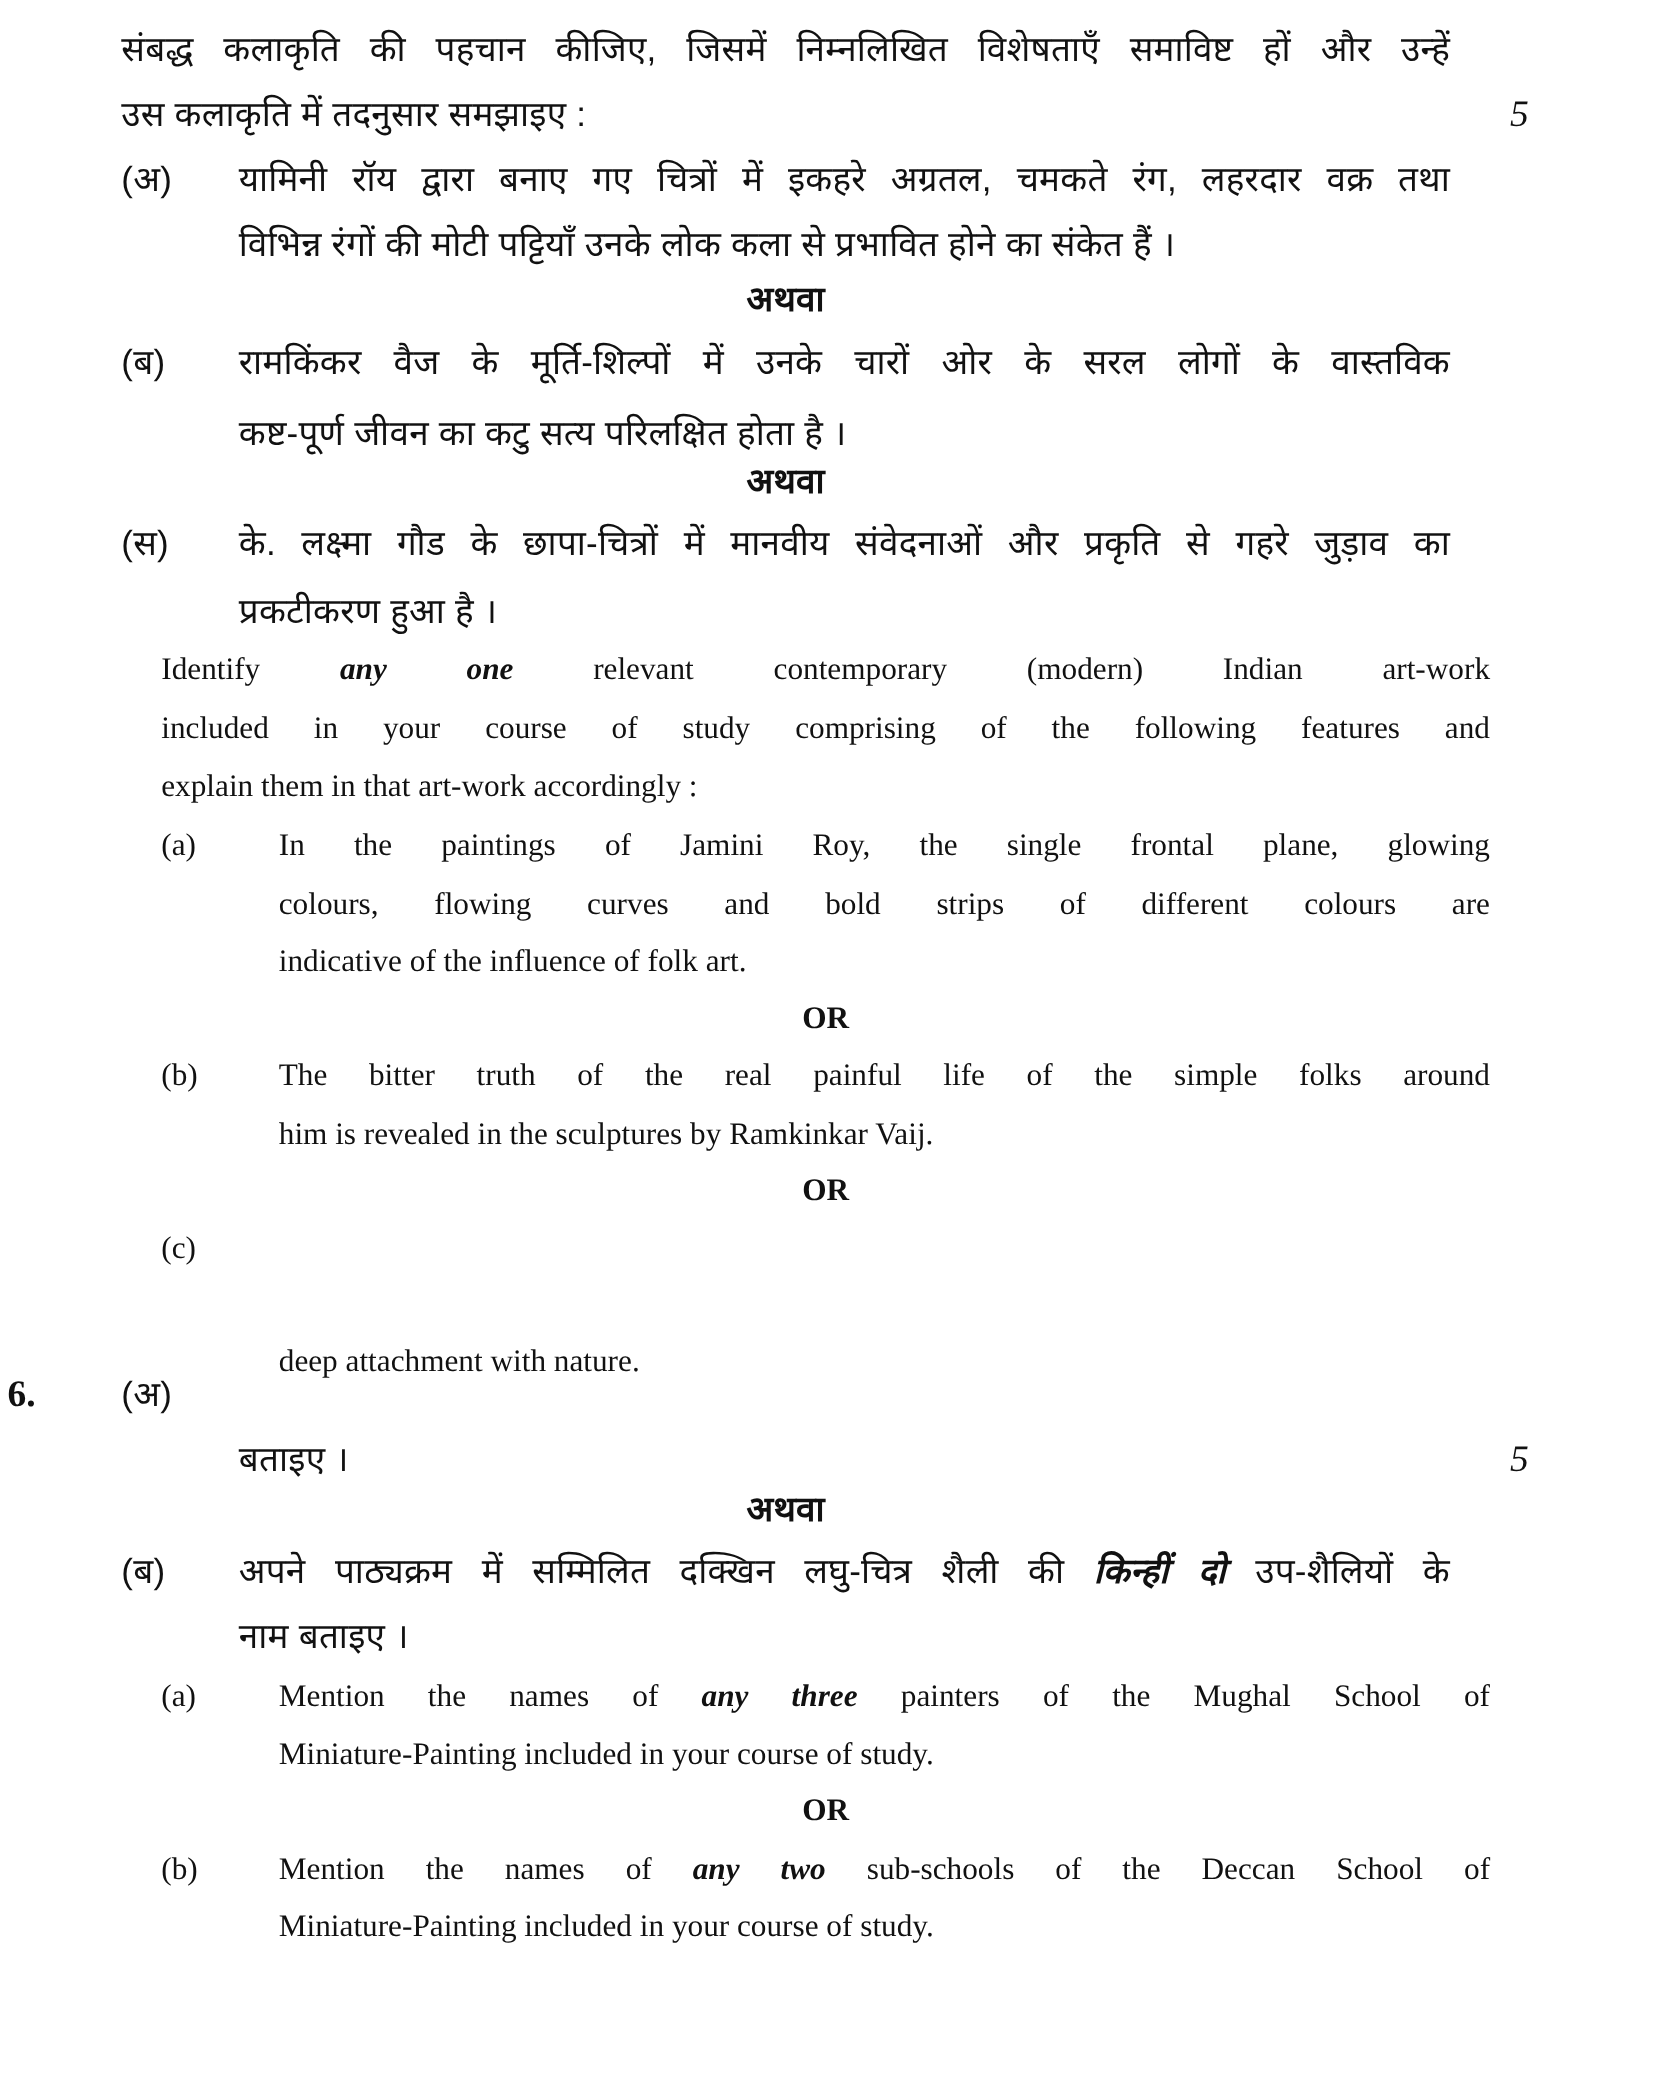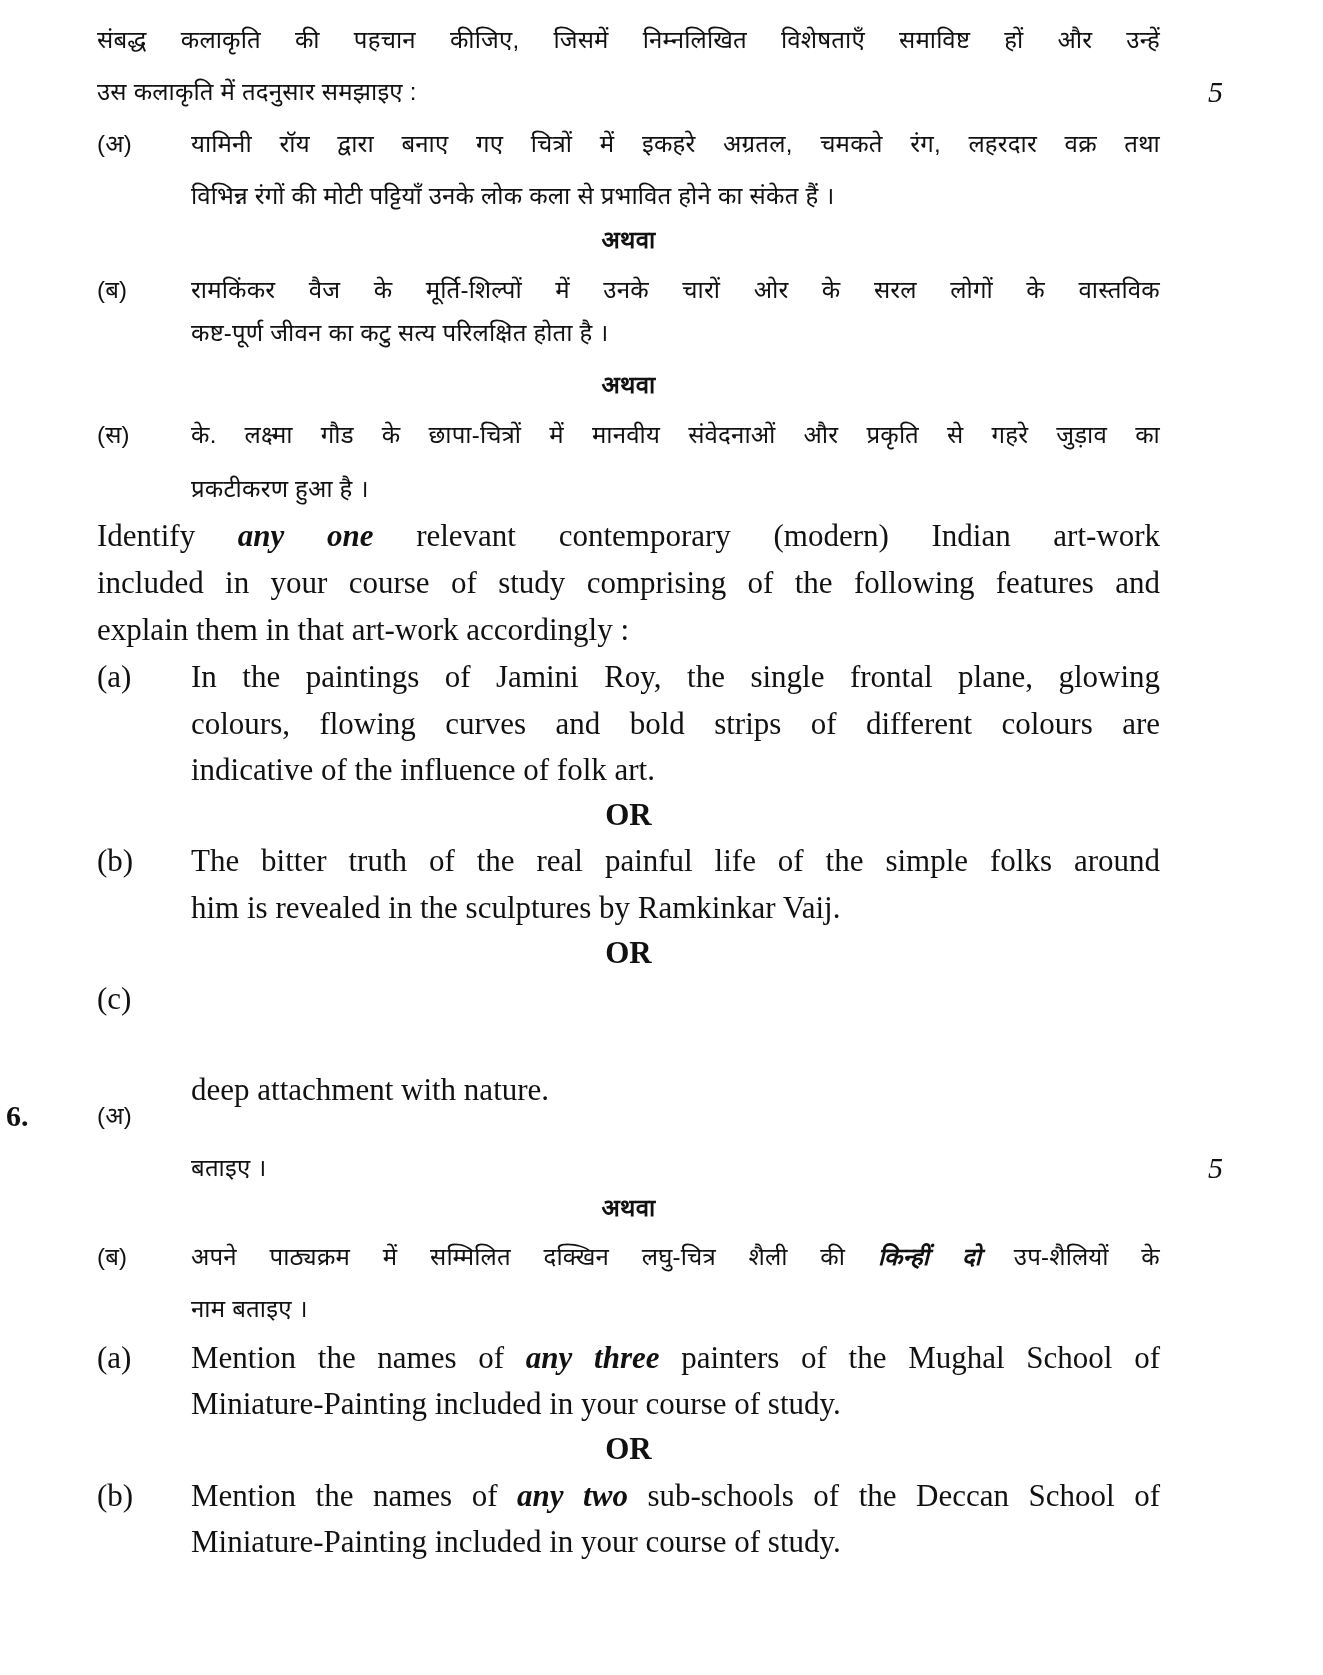--- a/index.html
+++ b/index.html
@@ -19,26 +19,27 @@
   }
   .line {
     position: absolute;
     left: 97px;
     width: 1063px;
     white-space: nowrap;
     line-height: 36px;
   }
   .hi {
     font-family: "Liberation Sans", sans-serif;
-    font-size: 24px;
+    font-size: 28px;
     letter-spacing: 0.2px;
   }
   .en {
     font-family: "Liberation Serif", serif;
-    font-size: 31px;
+    font-size: 25px;
+    margin-left: 32px;
   }
   .justify {
     text-align: justify;
     text-align-last: justify;
   }
   .label {
     position: absolute;
     left: 97px;
     white-space: nowrap;
     line-height: 36px;
@@ -87,21 +88,21 @@
   <div class="marks" style="top:74px;">5</div>
 
   <div class="label hi" style="top:126px;">(अ)</div>
   <div class="text hi justify" style="top:126px;">यामिनी रॉय द्वारा बनाए गए चित्रों में इकहरे अग्रतल, चमकते रंग, लहरदार वक्र तथा</div>
   <div class="text hi" style="top:178px;">विभिन्न रंगों की मोटी पट्टियाँ उनके लोक कला से प्रभावित होने का संकेत हैं ।</div>
 
   <div class="center hi" style="top:222px;">अथवा</div>
 
   <div class="label hi" style="top:272px;">(ब)</div>
   <div class="text hi justify" style="top:272px;">रामकिंकर वैज के मूर्ति-शिल्पों में उनके चारों ओर के सरल लोगों के वास्तविक</div>
-  <div class="text hi" style="top:315px;">कष्ट-पूर्ण जीवन का कटु सत्य परिलक्षित होता है ।</div>
+  <div class="text hi" style="top:329px;">कष्ट-पूर्ण जीवन का कटु सत्य परिलक्षित होता है ।</div>
 
   <div class="center hi" style="top:367px;">अथवा</div>
 
   <div class="label hi" style="top:417px;">(स)</div>
   <div class="text hi justify" style="top:417px;">के. लक्ष्मा गौड के छापा-चित्रों में मानवीय संवेदनाओं और प्रकृति से गहरे जुड़ाव का</div>
   <div class="text hi" style="top:471px;">प्रकटीकरण हुआ है ।</div>
 
   <div class="line en justify" style="top:518px;">
     <span>Identify</span>
     <i class="em">any one</i>

